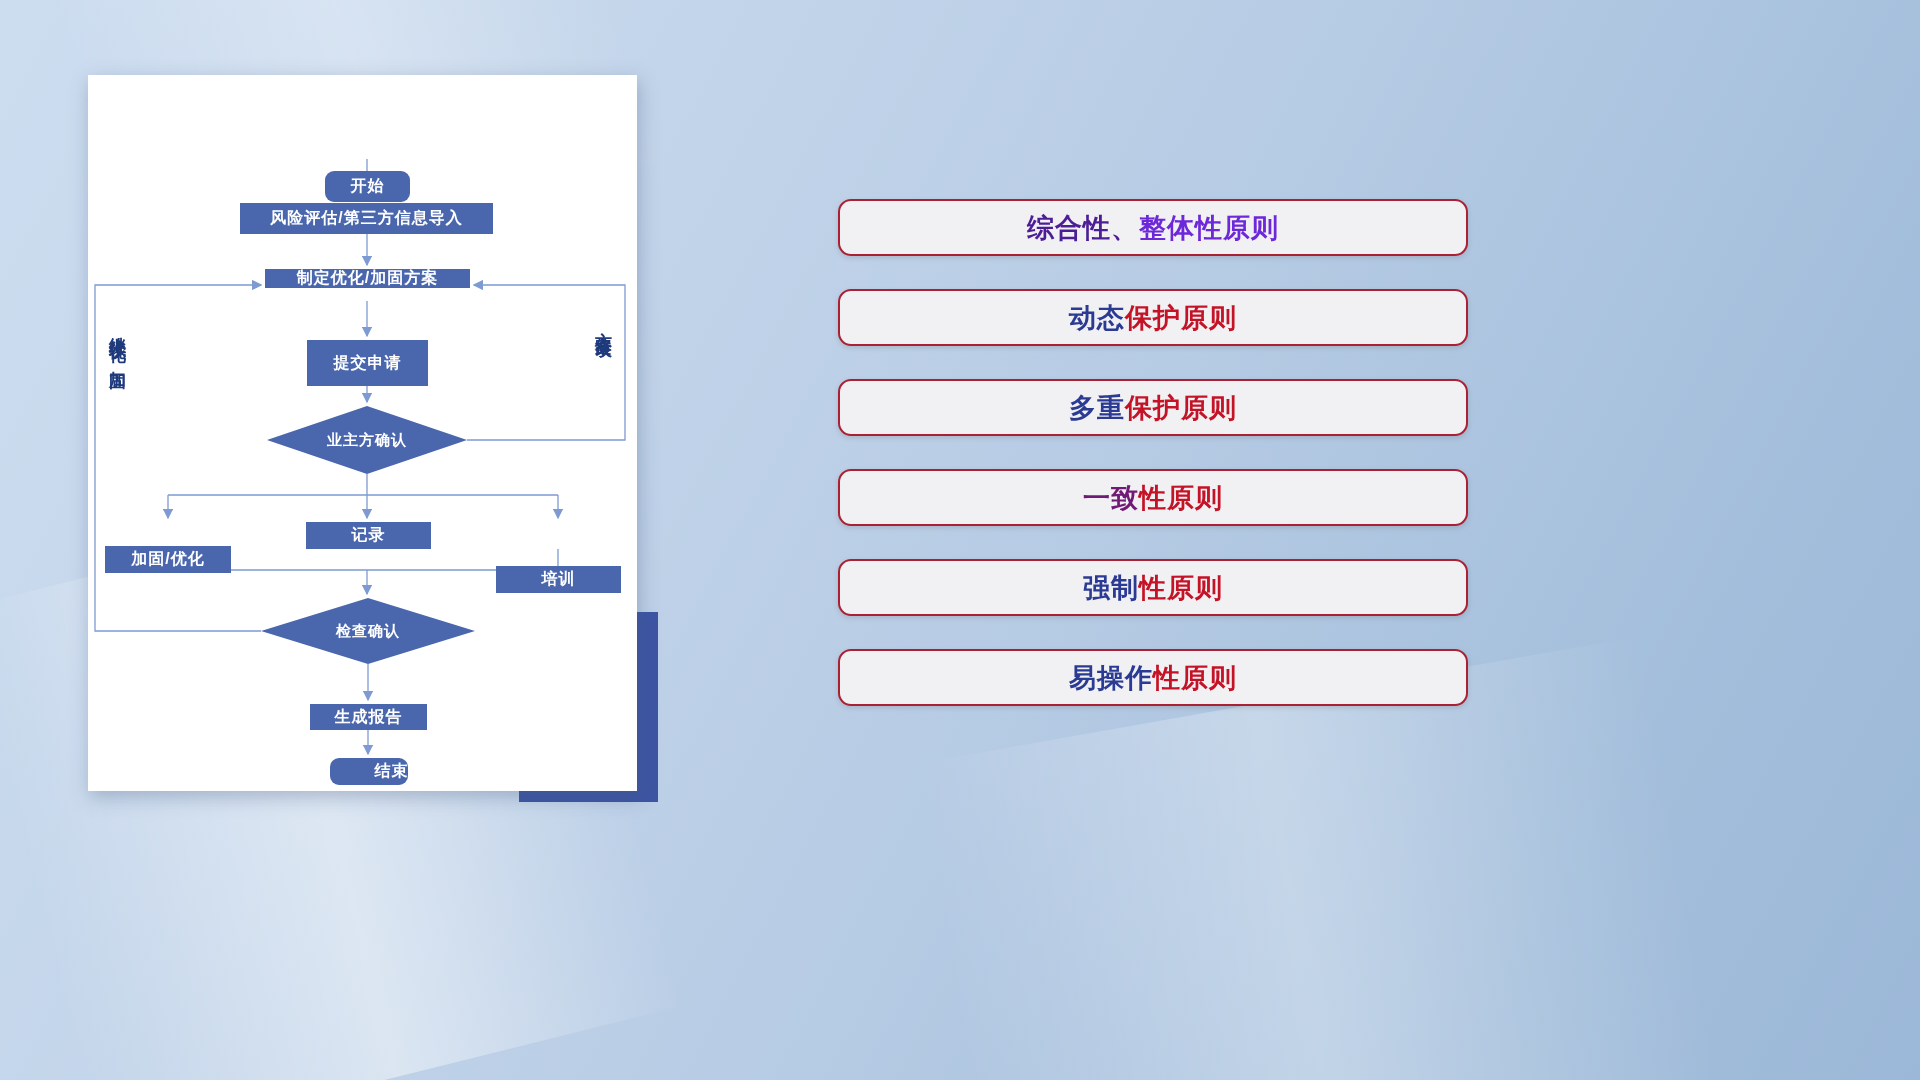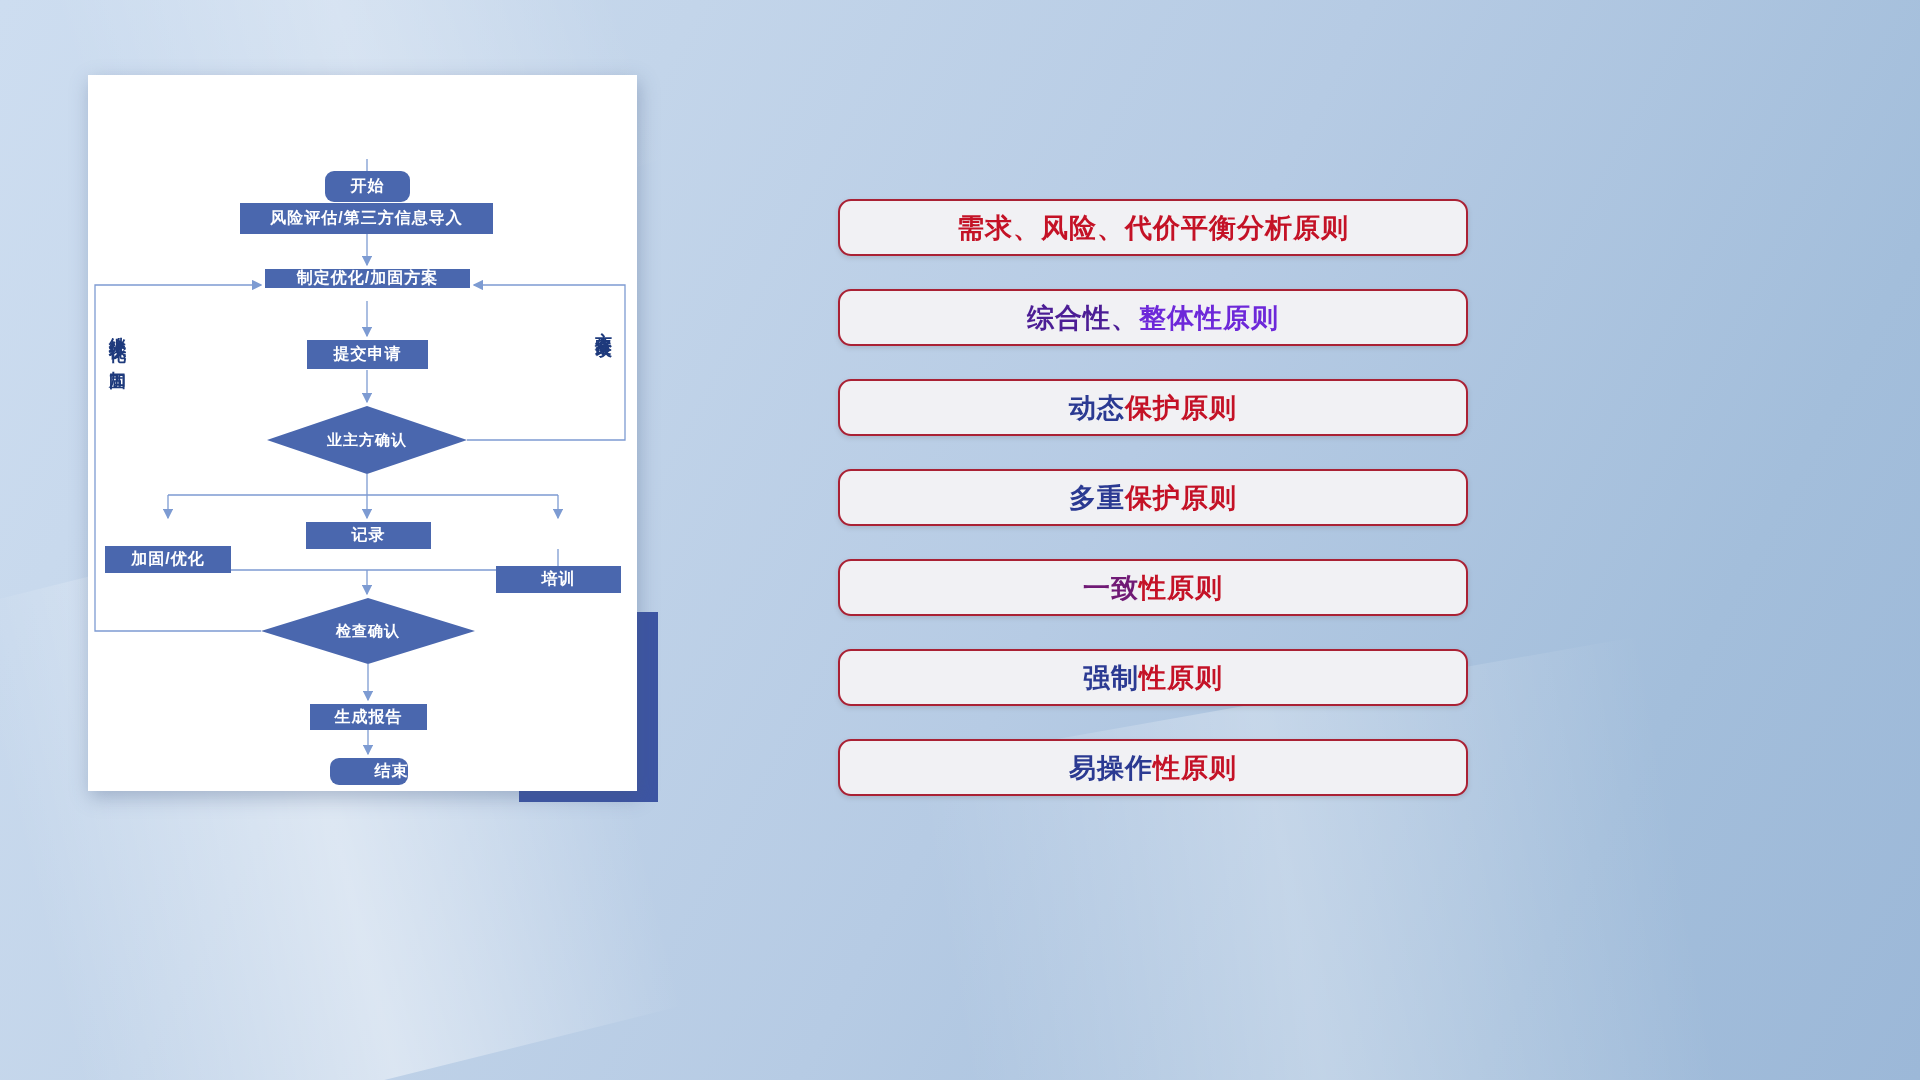--- a/index.html
+++ b/index.html
@@ -109,38 +109,35 @@
       <line x1="280" y1="655" x2="280" y2="679" marker-end="url(#arr)"></line>
 
       <path d="M379 365 L537 365 L537 210 L386 210" marker-end="url(#arr)"></path>
 
       <path d="M173 556 L7 556 L7 210 L173 210" marker-end="url(#arr)"></path>
     </svg>
 
     <div class="node pillish" style="left:237px; top:53px;  width:85px;  height:31px;margin-top:43px;">开始</div>
     <div class="node" style="left:152px; top:128px; width:253px; height:31px;">风险评估/第三方信息导入</div>
     <div class="node" style="left:177px; top:194px; width:205px; height:19px;">制定优化/加固方案</div>
-    <div class="node" style="left:219px; top:265px; width:121px; height:29px;">提交申请</div>
+    <div class="node" style="left:219px; top:265px; width:121px; height:46px;">提交申请</div>
     <div class="node diamond" style="left:179px; top:331px; width:200px; height:68px;">业主方确认</div>
     <div class="node" style="left:17px;  top:447px; width:126px; height:27px;margin-top:24px;">加固/优化</div>
     <div class="node" style="left:218px; top:447px; width:125px; height:27px;">记录</div>
     <div class="node" style="left:408px; top:447px; width:125px; height:27px;margin-top:44px;">培训</div>
     <div class="node diamond" style="left:173px; top:523px; width:214px; height:66px;">检查确认</div>
     <div class="node" style="left:222px; top:629px; width:117px; height:26px;">生成报告</div>
     <div class="node pillish" style="left:242px; top:683px; width:78px; height:27px;padding-left:45px;">结束</div>
 
     <div class="vlabel" style="left:21px; top:248px; height:200px;">继续优化/加固</div>
     <div class="vlabel" style="left:507px; top:244px; height:160px;">方案修改</div>
   </div>
 
 
   <div class="pills">
-      <div class="pill">
-        <span style="color: rgb(196, 18, 38);">需求、风险、代价平衡分析原则</span>
-      </div>
       <div class="pill">
         <span style="color: #4c1d95;">综合性、</span>
         <span style="color: #6d28d9;">整体性原则</span>
       </div>
       <div class="pill">
         <span style="color: rgb(43, 58, 146);">动态</span>
         <span style="color: rgb(196, 18, 38);">保护原则</span>
       </div>
       <div class="pill">
         <span style="color: rgb(43, 58, 146);">多重</span>

